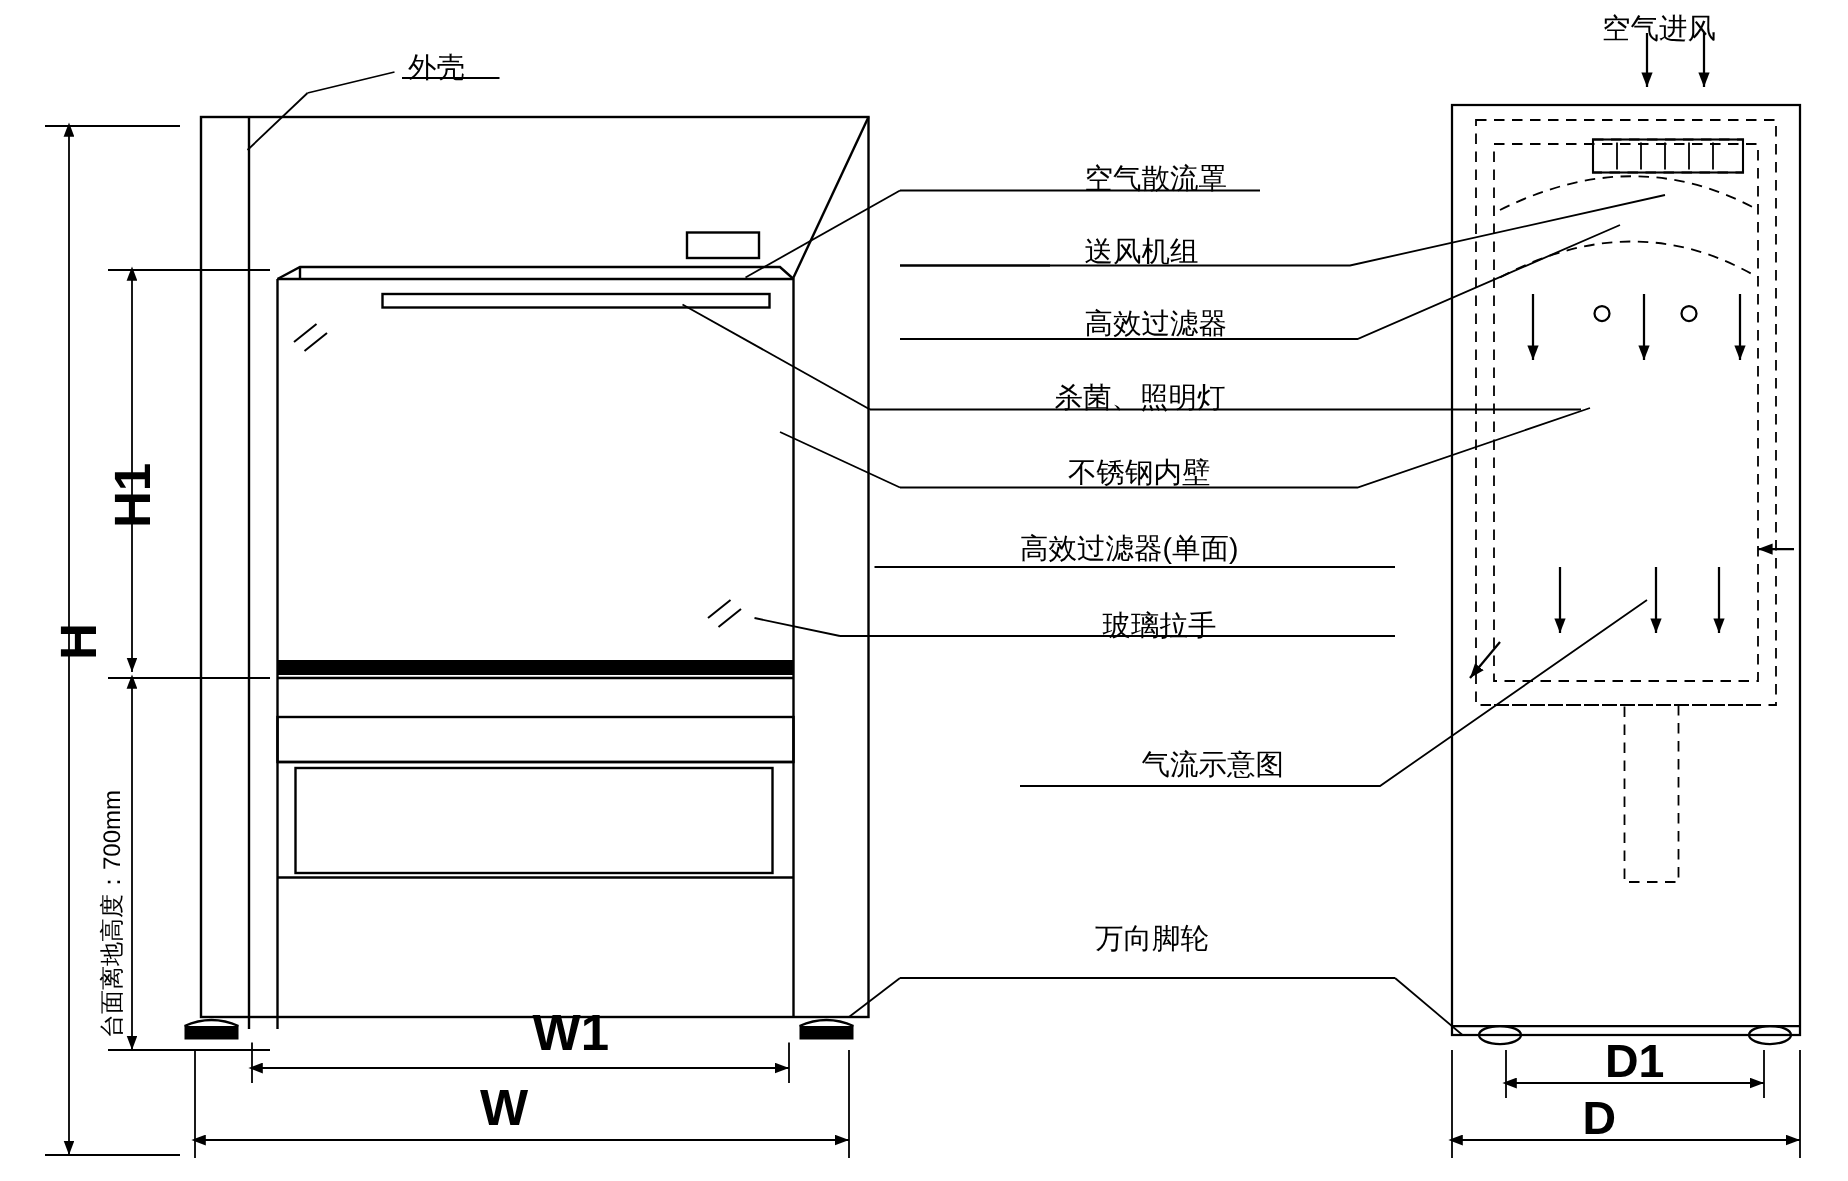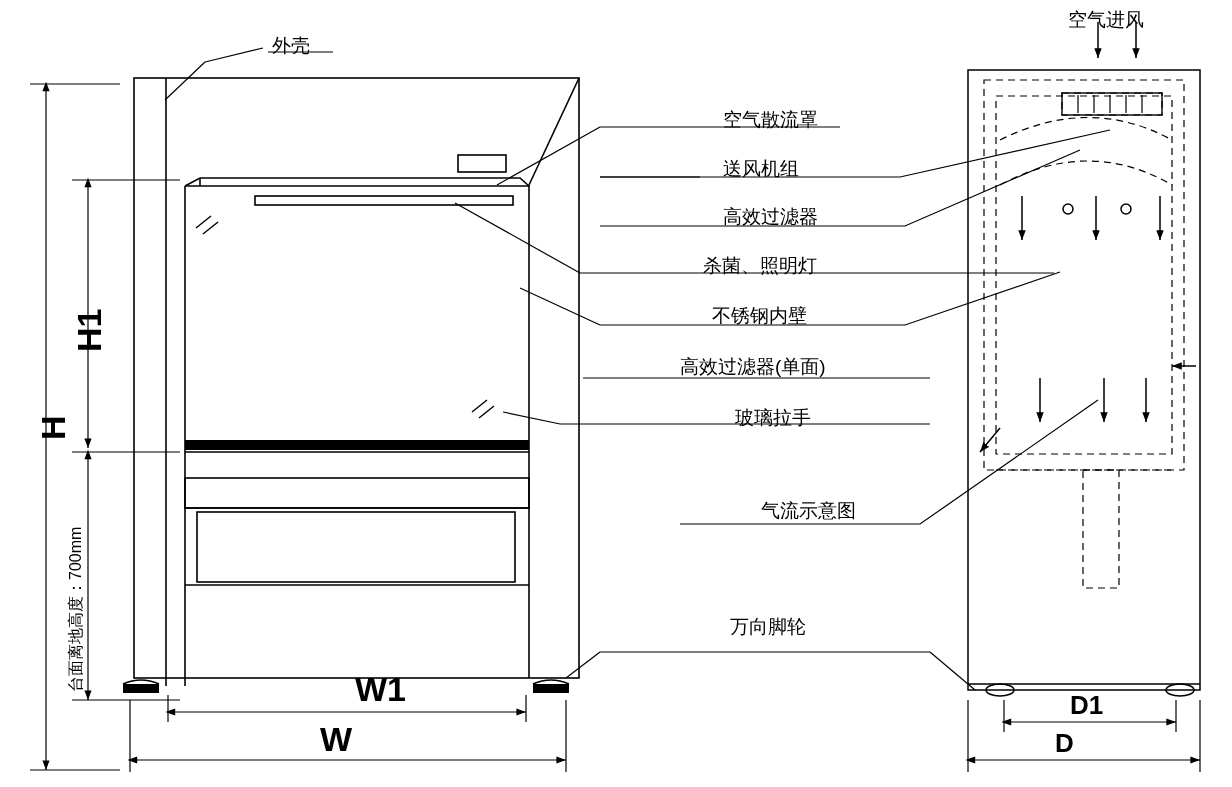--- a/index.html
+++ b/index.html
@@ -25,21 +25,21 @@
     line-height: 1;
   }
   .lbl-cn {
     font-size: 19px;
   }
   .dim-big {
     font-size: 34px;
     font-weight: bold;
   }
   .dim-mid {
-    font-size: 26px;
+    font-size: 31px;
     font-weight: bold;
   }
   .vert {
     transform-origin: left top;
   }
   svg.overlay {
     position: absolute;
     left: 0;
     top: 0;
     width: 1232px;

